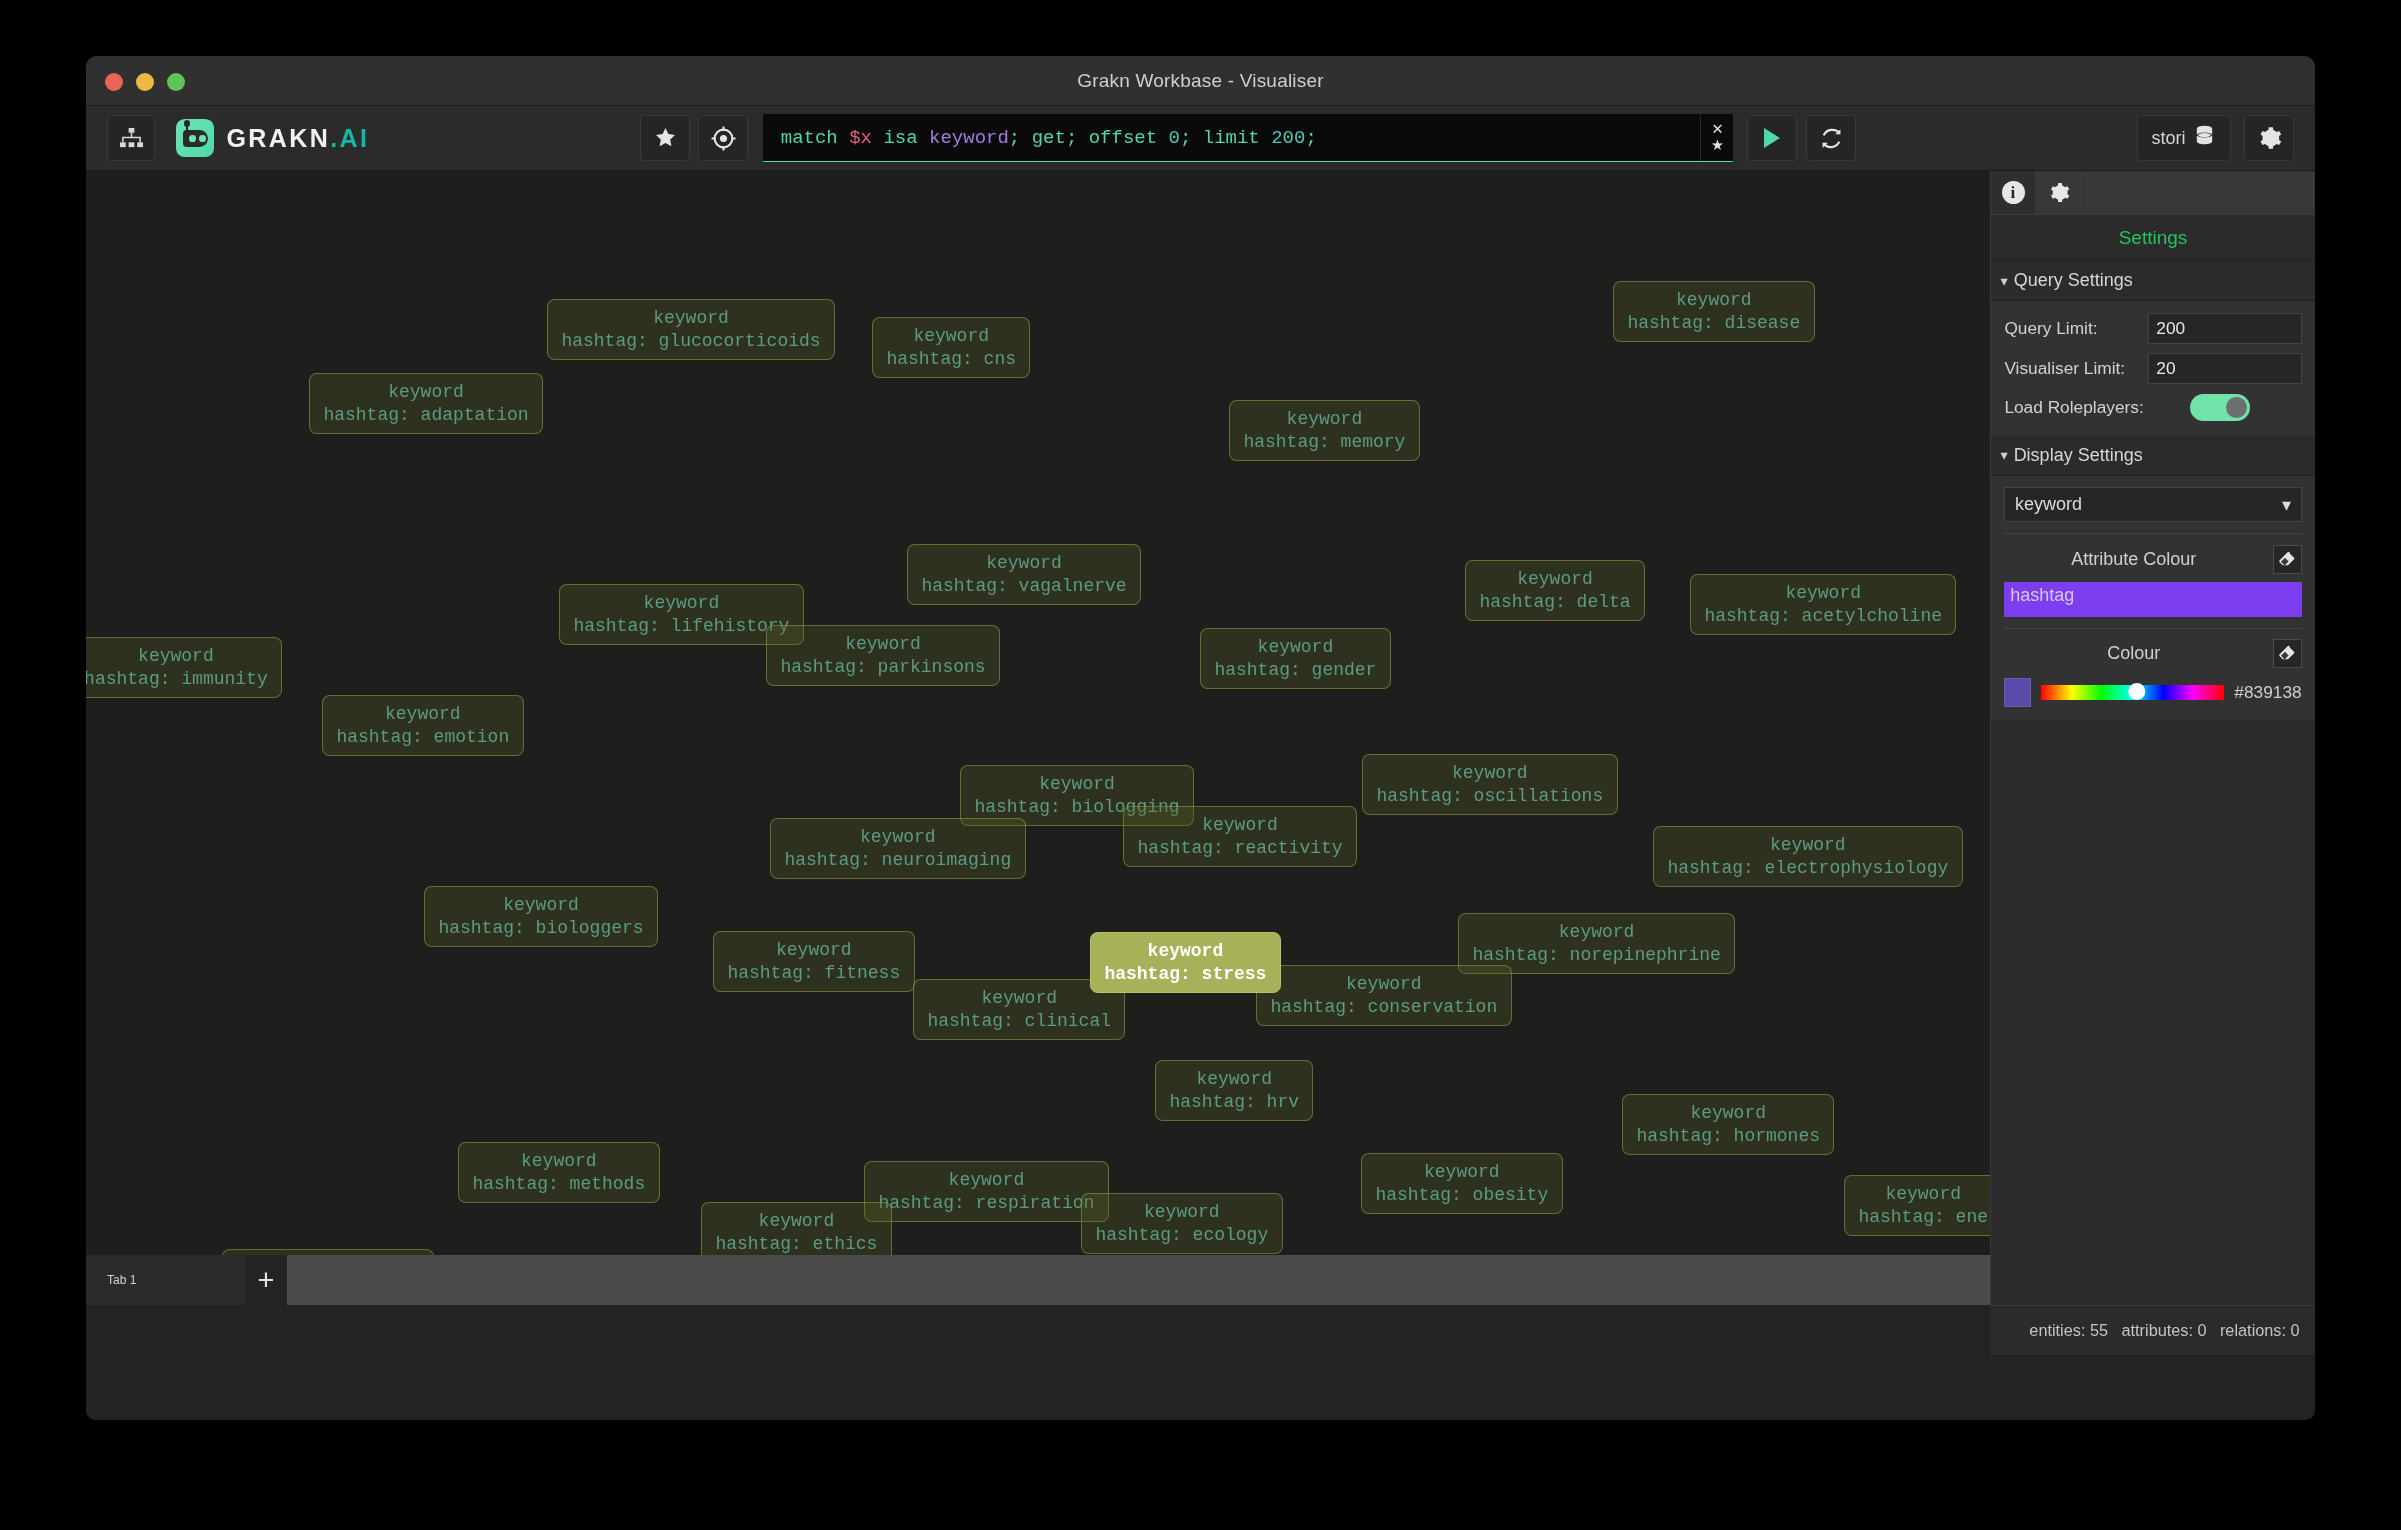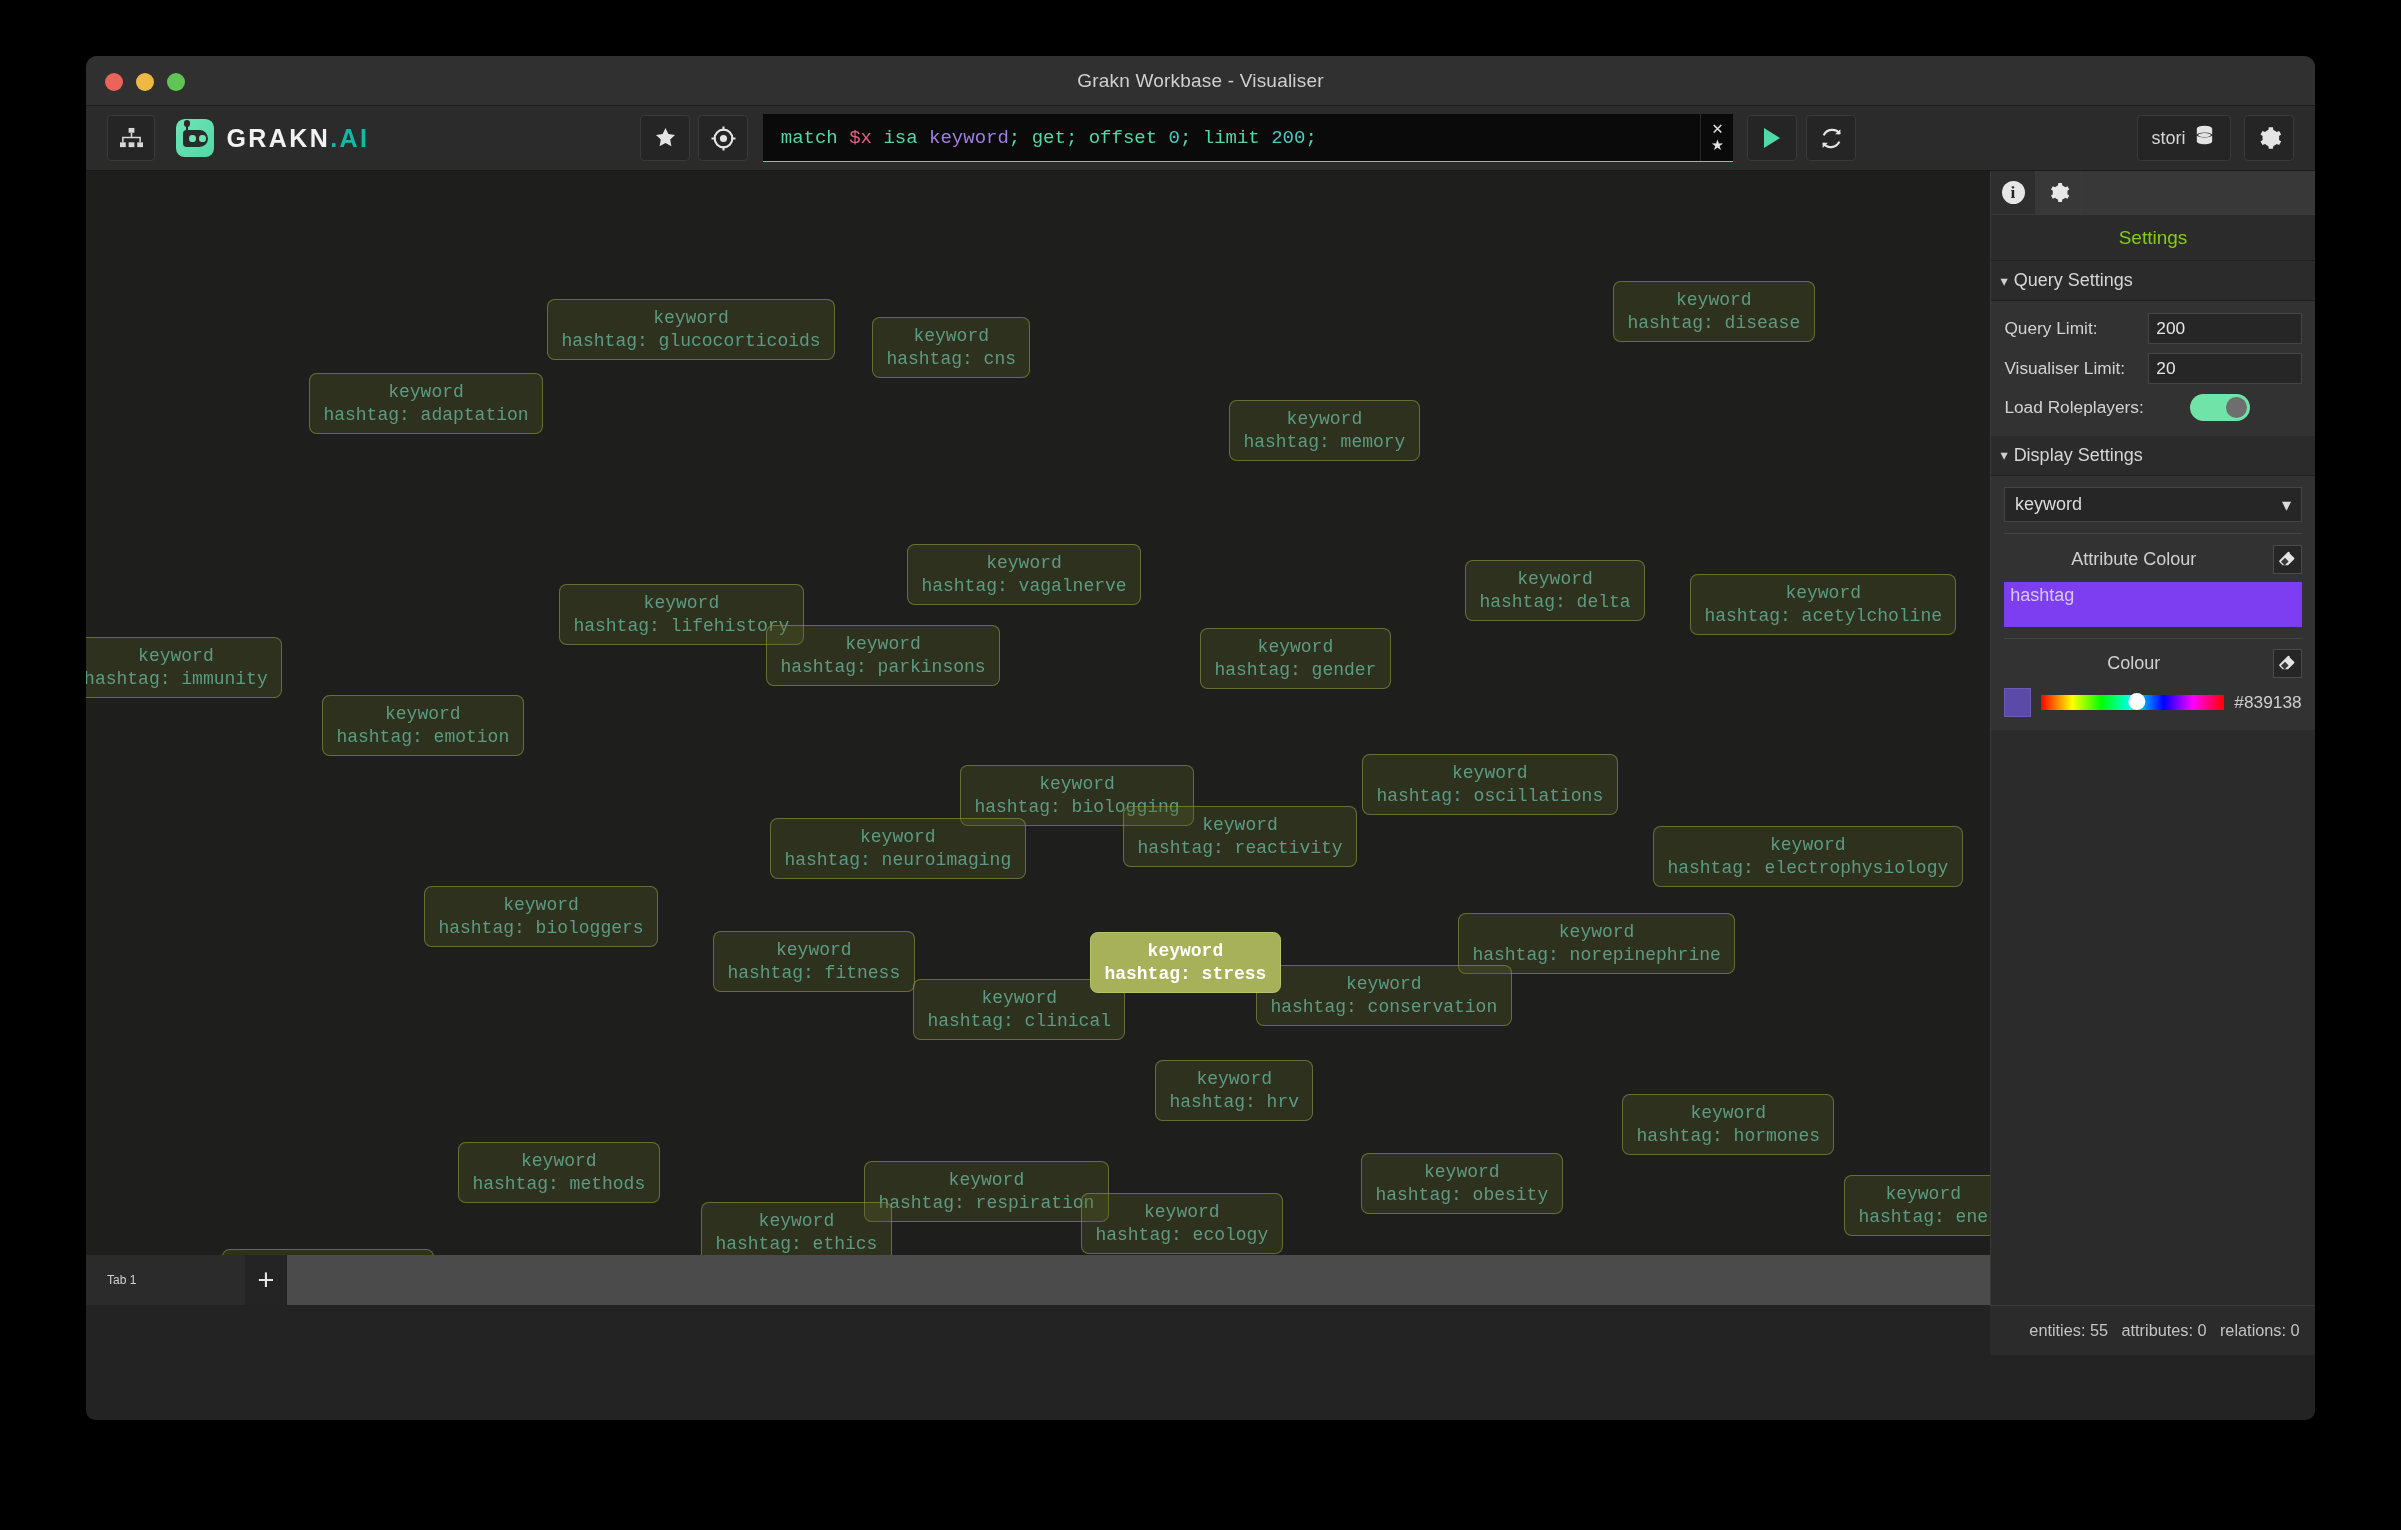--- a/index.html
+++ b/index.html
@@ -223,21 +223,21 @@
     width: 23px; height: 23px; border-radius: 50%;
     background: #e6e6e6; color: #242424;
     font-family: "Liberation Serif", serif;
     font-weight: bold; font-size: 17.3px;
     display: flex; align-items: center; justify-content: center;
   }
 
   #panel-title {
     height: 46px; line-height: 46px;
     text-align: center;
-    font-size: 19px; color: #84cc16;
+    font-size: 19px; color: #22c55e;
     border-bottom: 1px solid #1f1f1f;
     background: #2b2b2b;
   }
   .section-head {
     height: 40px; display: flex; align-items: center;
     padding-left: 9.6px;
     font-size: 18px; color: #d6d6d6;
     background: #2b2b2b;
     border-bottom: 1px solid #1f1f1f;
     cursor: pointer;
@@ -283,21 +283,21 @@
   }
   .sub-title { flex: 1 1 auto; text-align: center; font-size: 18px; color: #d0d0d0; }
   .eraser-btn {
     width: 29px; height: 29px;
     background: #262626; border: 1px solid #4a4a4a;
     display: flex; align-items: center; justify-content: center;
     cursor: pointer;
   }
   .attr-chip {
     margin-top: 8.6px;
-    height: 45px; line-height: 27px;
+    height: 35px; line-height: 27px;
     background: #7c3ef0;
     color: #d9c8ff;
     font-size: 18px;
     padding-left: 5.8px;
     font-family: "Liberation Sans", sans-serif;
   }
   .colour-row { display: flex; align-items: center; gap: 10px; margin-top: 9.6px; }
   .swatch { width: 27px; height: 29px; background: #5b4aa8; border: 1px solid #6b5cb8; }
   .hue-bar {
     flex: 1 1 auto; height: 15.4px; position: relative;

